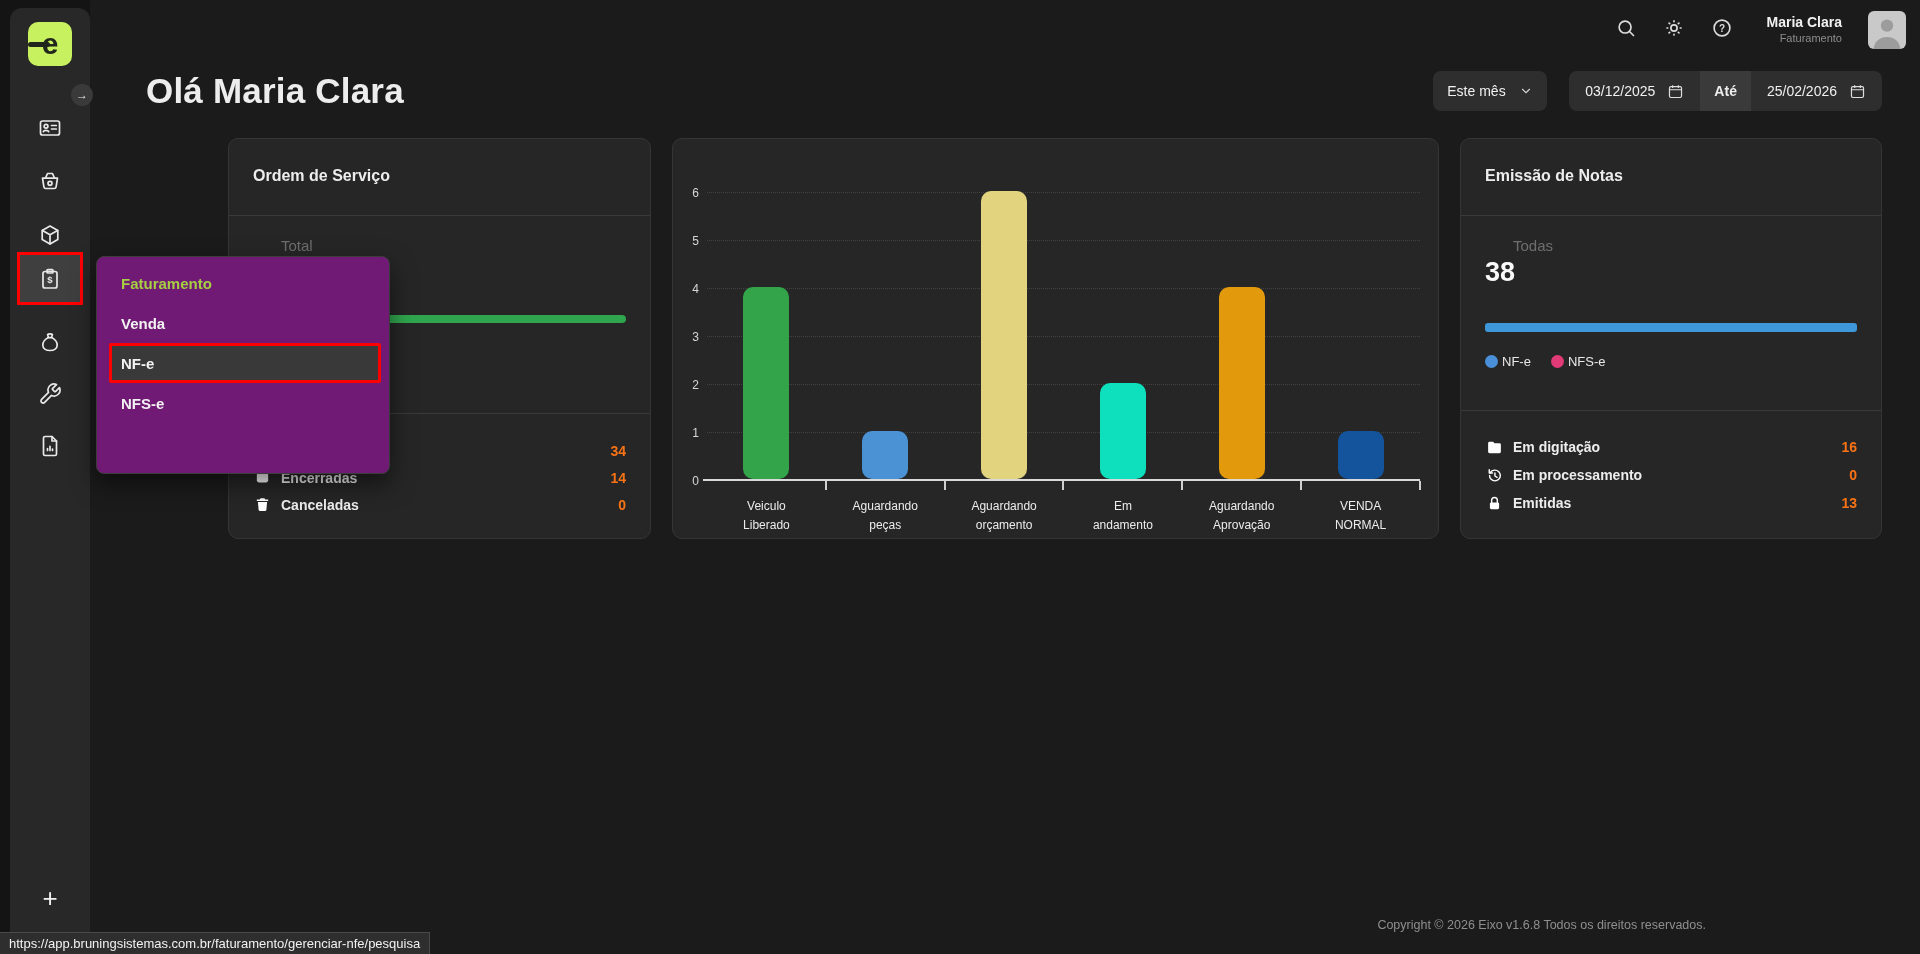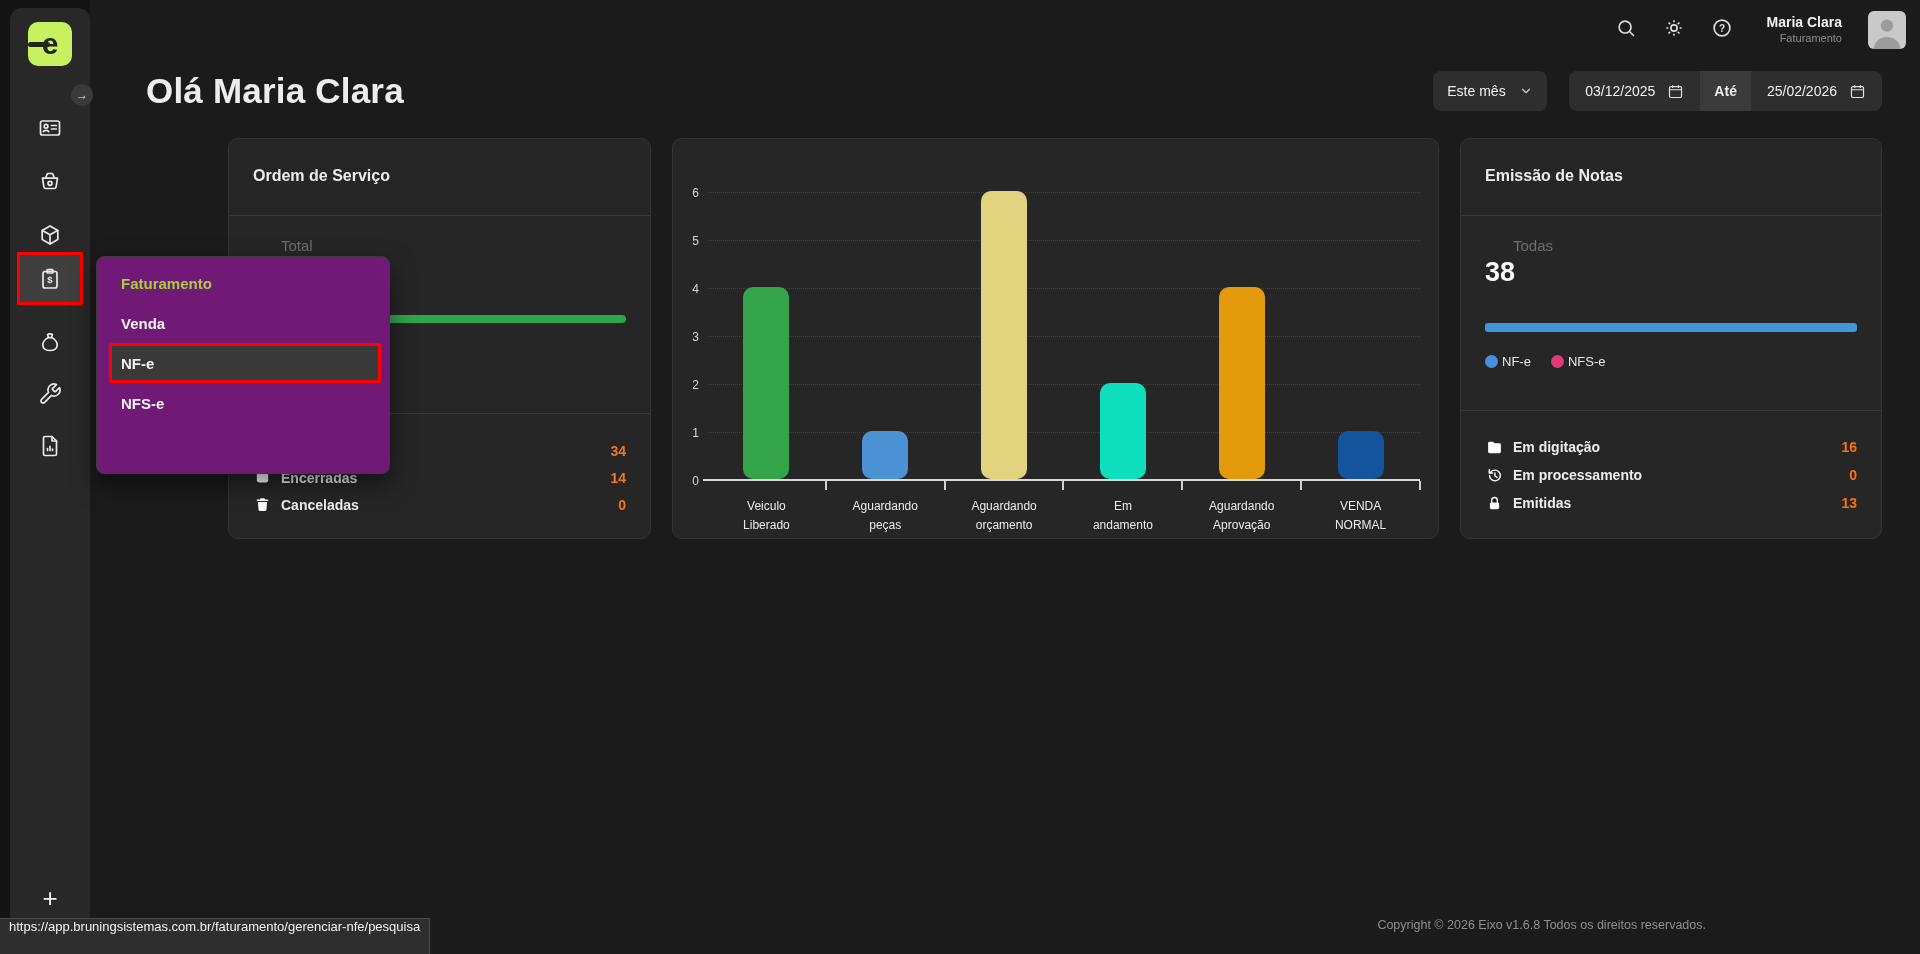--- a/index.html
+++ b/index.html
@@ -66,22 +66,22 @@
   .chart-labels { display:flex; margin:16px 18px 0 34px; }
   .chart-label { flex:1; text-align:center; font-size:12px; line-height:1.55; color:#ececec; }
   .popup { position:absolute; left:96px; top:256px; width:294px; height:218px; background:#701a75;
     border:1px solid #3c3c3c; border-radius:8px; box-shadow:0 10px 24px rgba(0,0,0,.5); z-index:20; padding-top:6px; }
   .popup-heading { height:40px; display:flex; align-items:center; padding-left:24px;
     font-size:15px; font-weight:700; color:#a6ce42; }
   .menu-item { height:40px; display:flex; align-items:center; padding-left:24px;
     font-size:15px; font-weight:700; color:#f2f2f2; }
   .menu-item.hl { margin:0 8px 0 12px; border:3px solid #fe0000; background:#393939; padding-left:9px; border-radius:2px; }
   .footer-copy { position:absolute; right:214px; bottom:22px; font-size:12.5px; color:#8f8f8f; }
-  .statusbar { position:absolute; left:0; bottom:0; height:36px; background:#2e2e2e; z-index:30;
-    border-top:1px solid #4a4a4a; border-right:1px solid #4a4a4a; display:flex; align-items:flex-start;
+  .statusbar { position:absolute; left:0; bottom:0; height:22px; background:#2e2e2e; z-index:30;
+    border-top:1px solid #4a4a4a; border-right:1px solid #4a4a4a; display:flex; align-items:center;
     padding:0 9px; font-size:13px; color:#f2f2f2; }
   .rowic-fill { fill:#fff; }
   .rowic-stroke { stroke:#fff; fill:none; stroke-width:2; stroke-linecap:round; stroke-linejoin:round; }
 </style>
 </head>
 <body>
 
 <aside class="sidebar">
   <div class="logo">
     <span class="logo-bar"></span>

